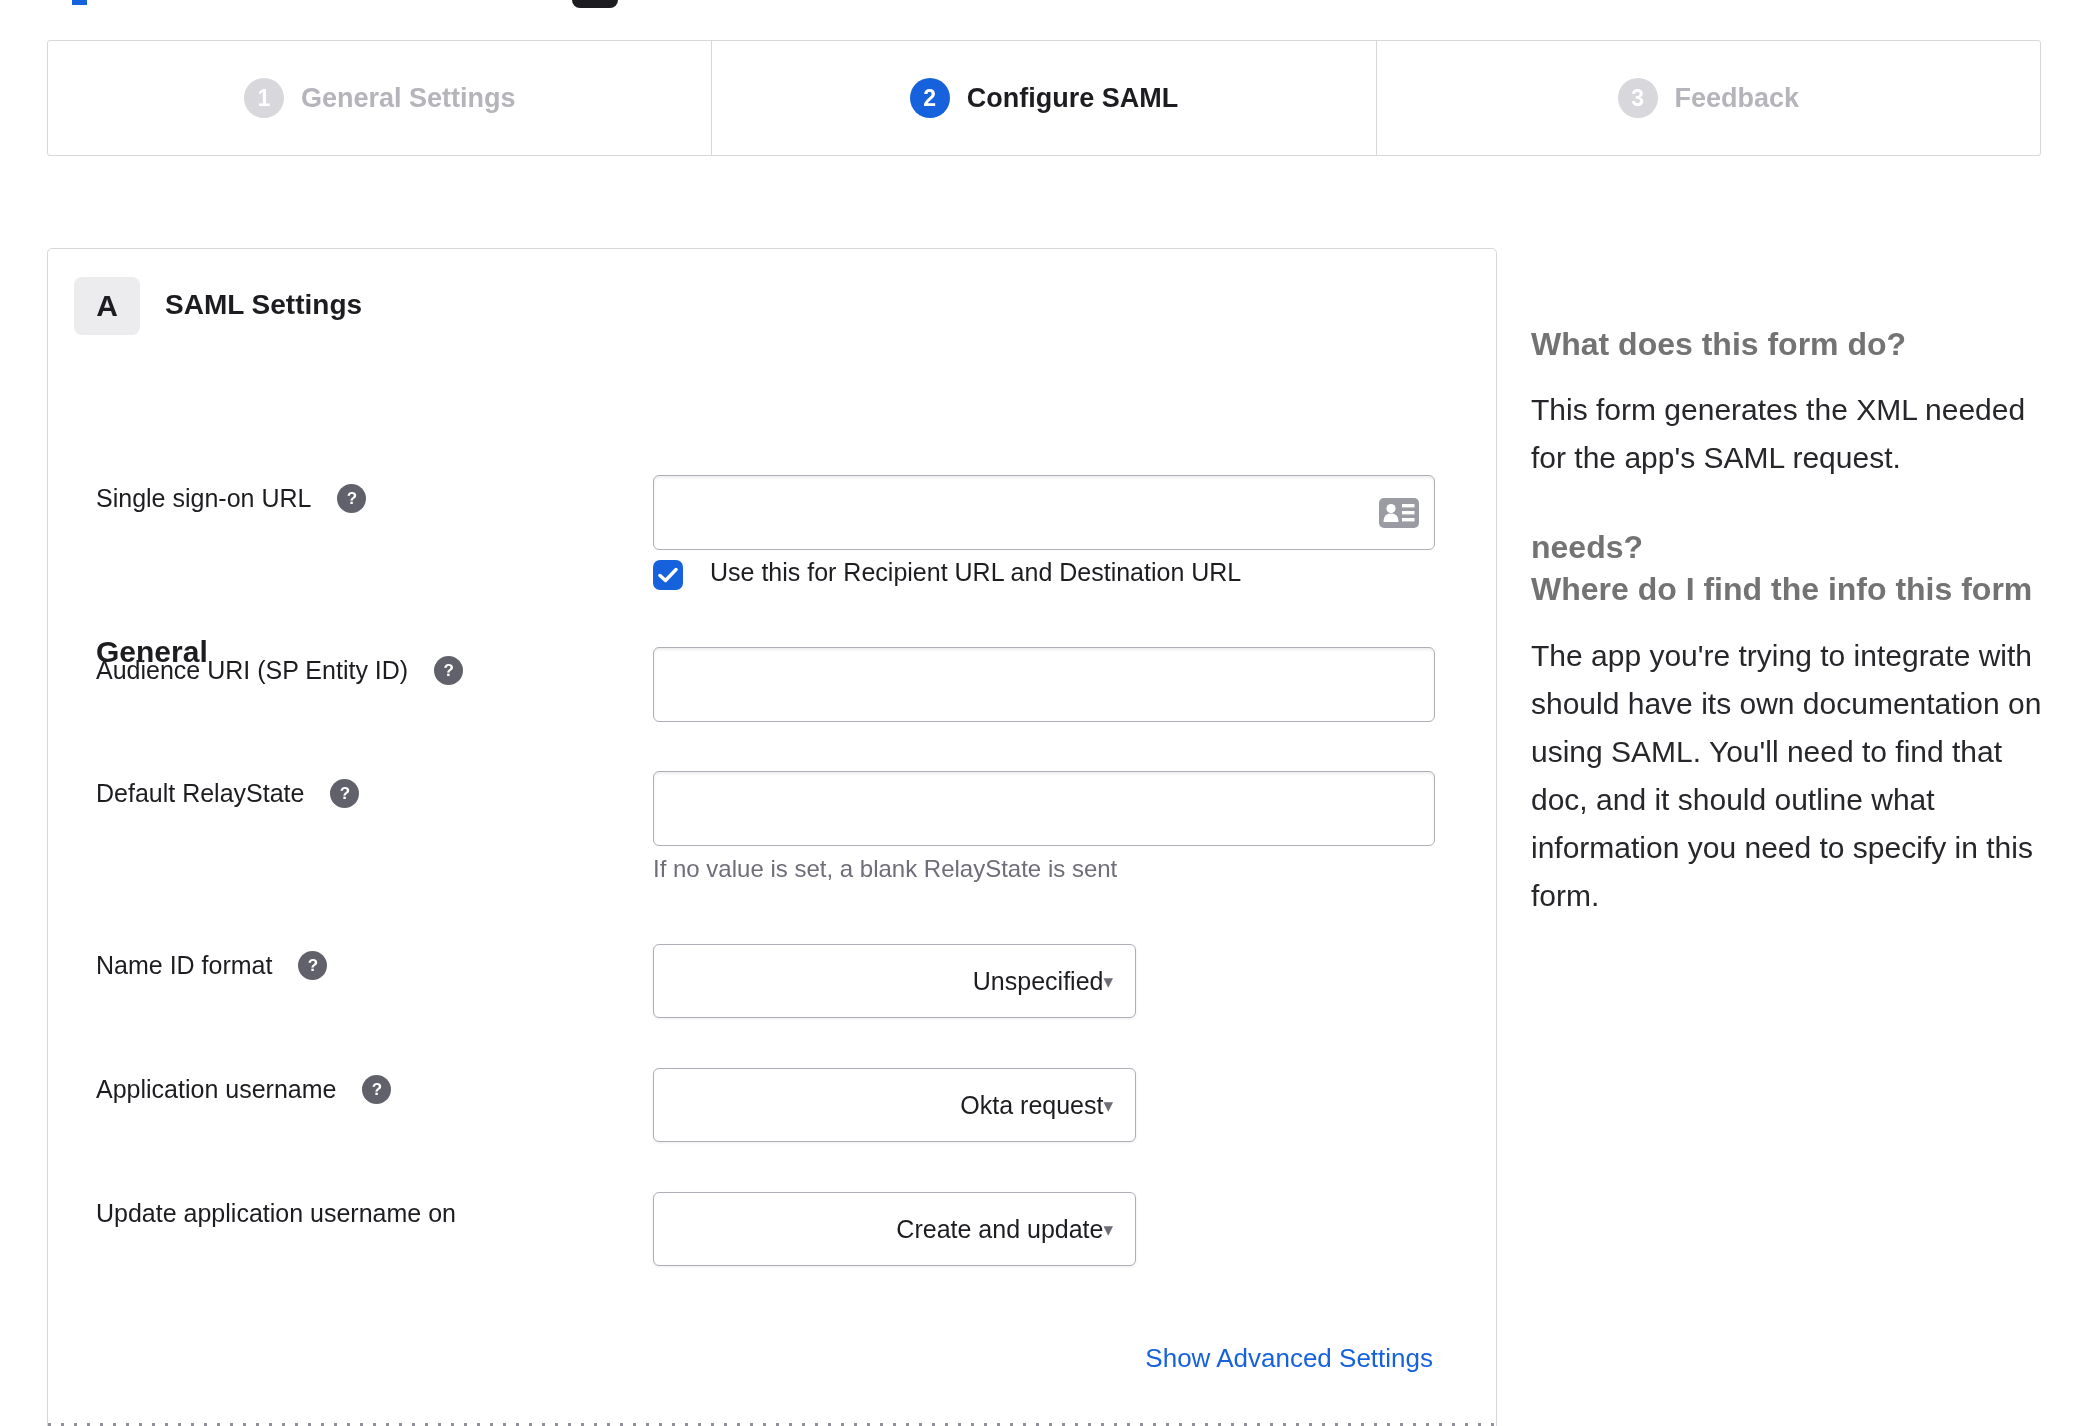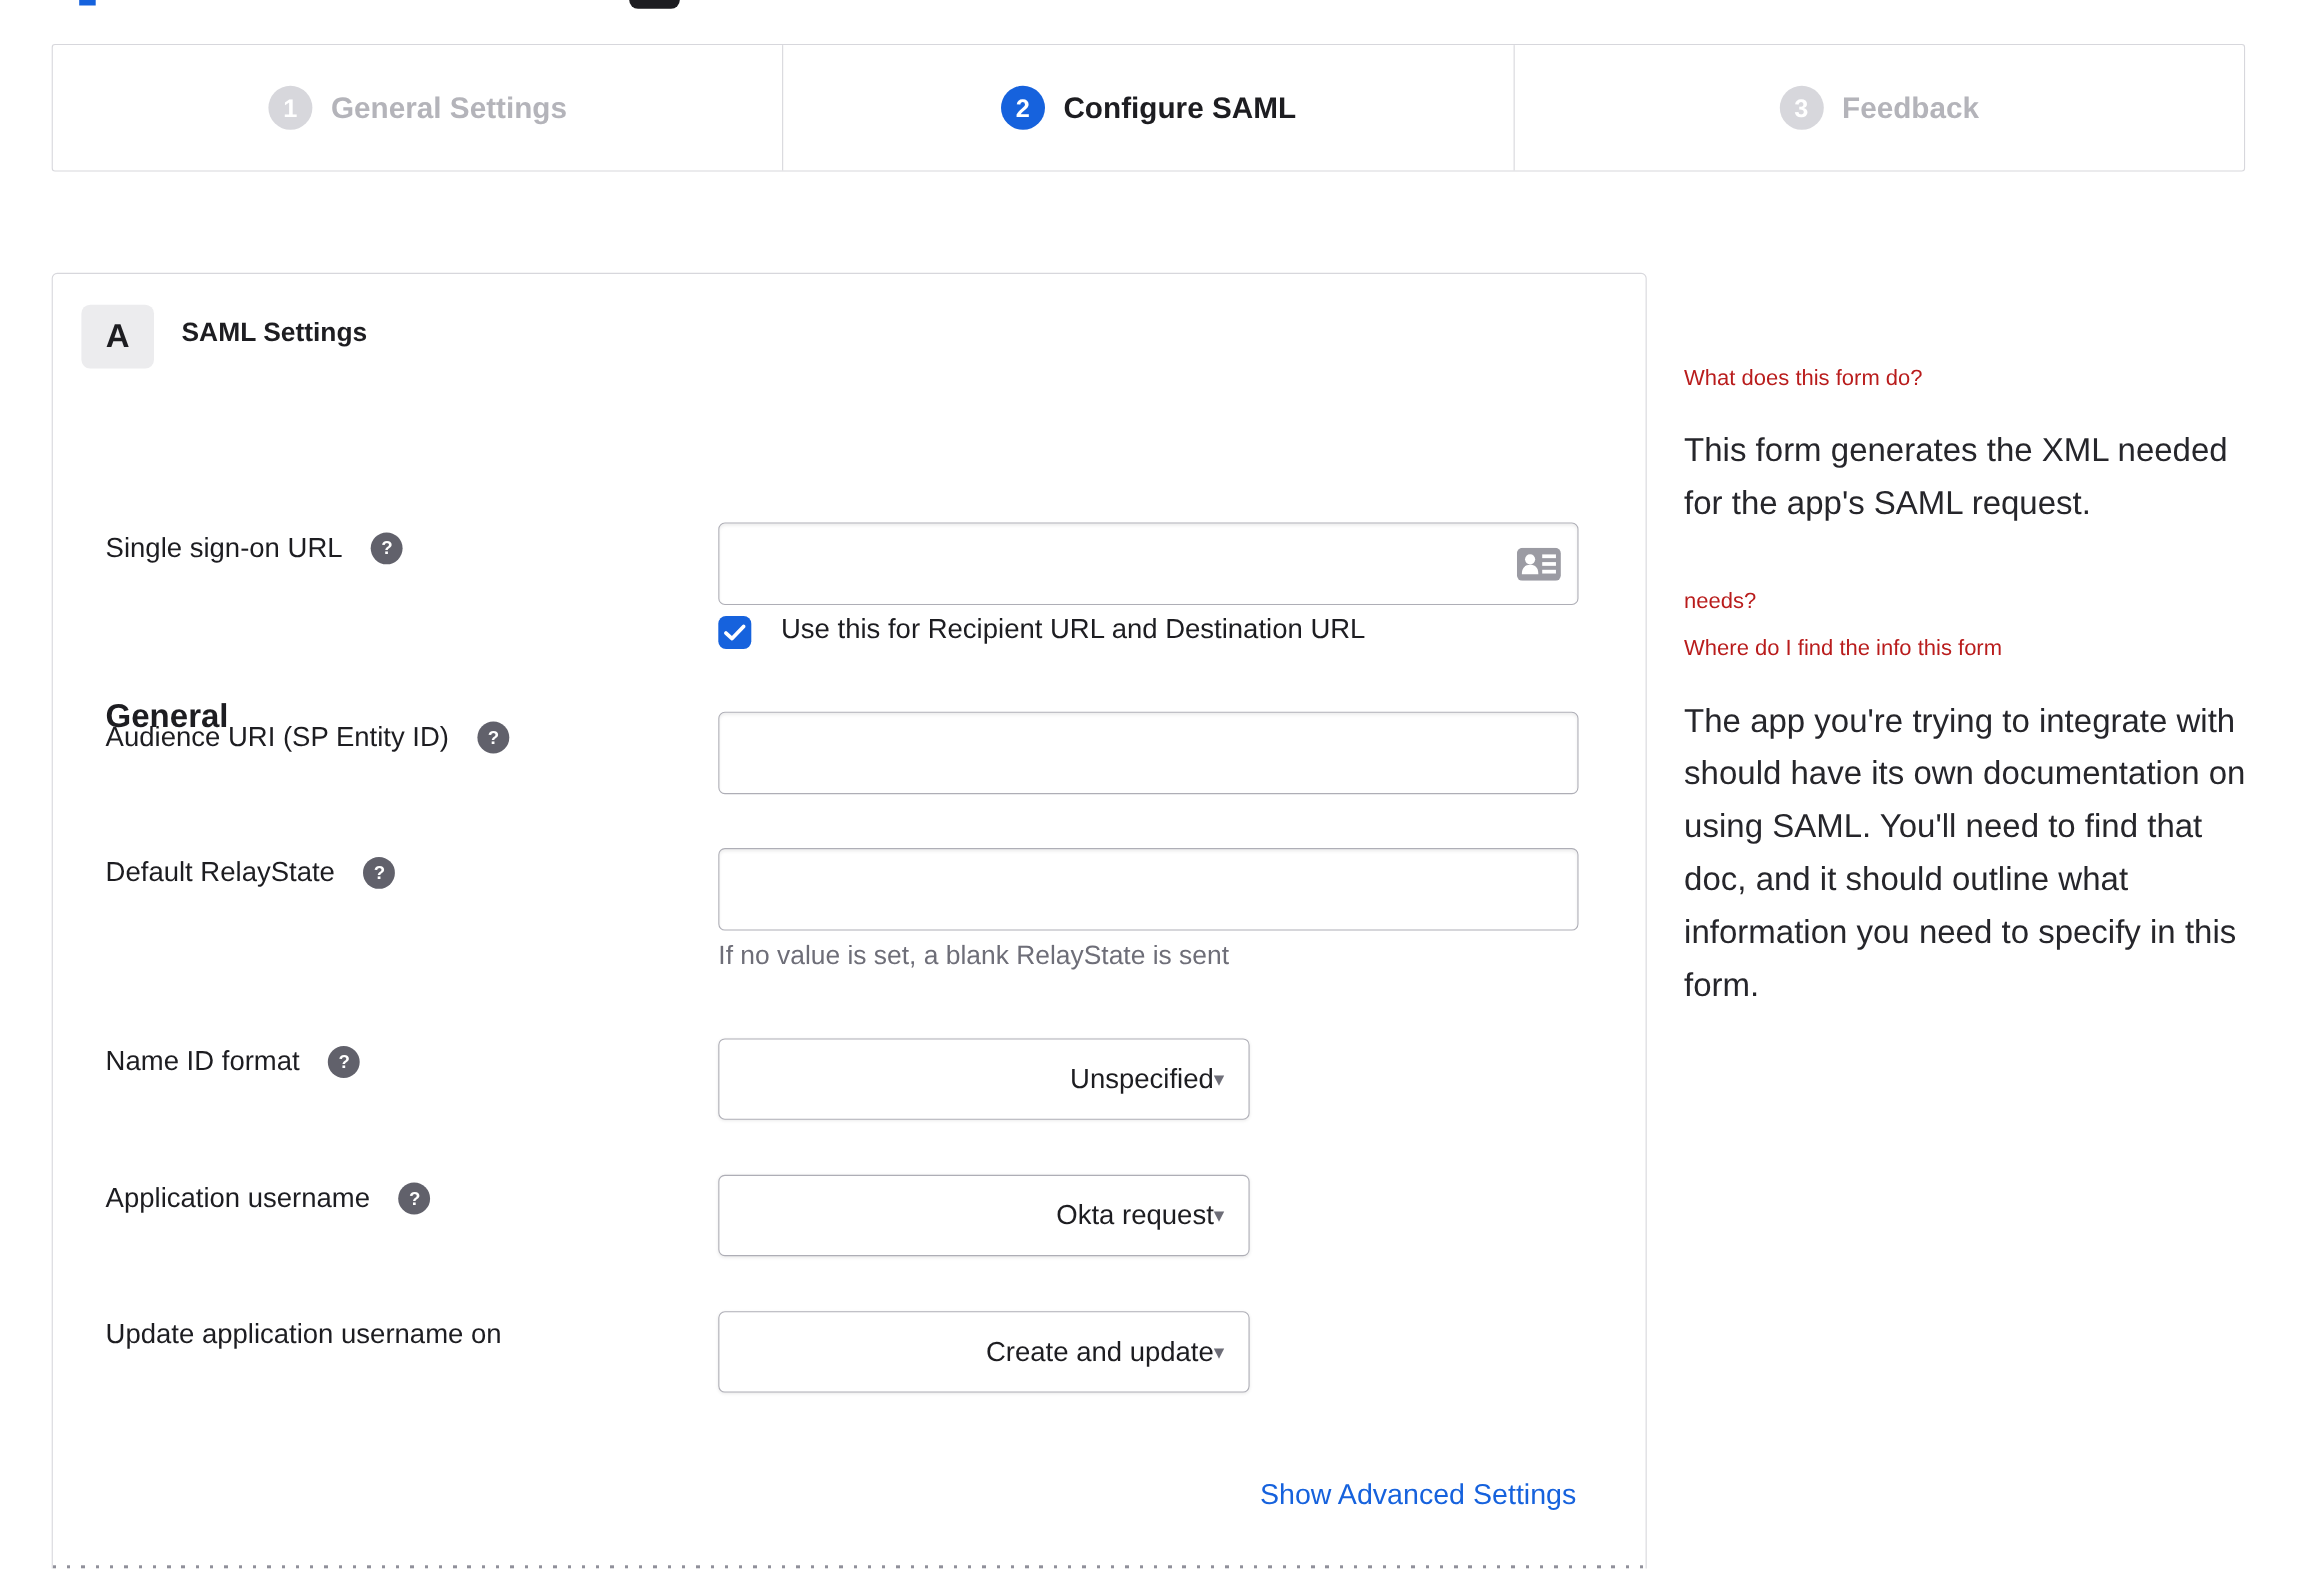--- a/index.html
+++ b/index.html
@@ -40,21 +40,21 @@
   .panel {
     position: absolute; left: 47px; top: 248px; width: 1450px; height: 1210px;
     background: #fff; border: 1px solid #d7d7dc; border-radius: 5px;
   }
   .section-badge {
     position: absolute; left: 26px; top: 28px; width: 66px; height: 58px;
     background: #ececee; border-radius: 8px;
     display: flex; align-items: center; justify-content: center;
     font-size: 30px; font-weight: bold; color: #1d1d21;
   }
-  .section-title { position: absolute; left: 117px; top: 40px; font-size: 24px; font-weight: bold; }
+  .section-title { position: absolute; left: 117px; top: 40px; font-size: 28px; font-weight: bold; }
   .group-title   { position: absolute; left: 48px;  top: 386px; font-size: 30px; font-weight: bold; }
 
   .field-label {
     position: absolute; left: 48px; display: flex; align-items: center; gap: 26px;
     font-size: 25px; color: #1d1d21; white-space: nowrap;
   }
   .help-icon {
     width: 29px; height: 29px; border-radius: 50%; background: #61616b; color: #fff;
     display: inline-flex; align-items: center; justify-content: center;
     font-size: 17px; font-weight: bold; cursor: pointer; flex: none;
@@ -97,21 +97,21 @@
     font-size: 26px; color: #1662dd; cursor: pointer; text-decoration: none; white-space: nowrap;
   }
 
   .dotted-divider {
     position: absolute; left: 0; right: 0; top: 1174px; height: 3px;
     background: repeating-linear-gradient(to right, #90909a 0 3px, transparent 3px 13px);
   }
 
   
   .sidebar { position: absolute; left: 1531px; top: 326px; width: 510px; }
-  .sb-title { font-size: 20px; font-weight: normal; line-height: 42px; color: #b91c1c; margin-bottom: 22px; }
+  .sb-title { font-size: 32px; font-weight: bold; line-height: 42px; color: #737373; margin-bottom: 22px; }
   .sb-title.first { line-height: 36px; margin-bottom: 24px; }
   .sb-body { margin-bottom: 44px; padding-right: 40px; color: #26262b; }
   .sb-line { font-size: 30px; line-height: 48px; white-space: nowrap; }
 </style>
 </head>
 <body>
 
 <div class="frag-blue"></div>
 <div class="frag-logo"></div>
 

